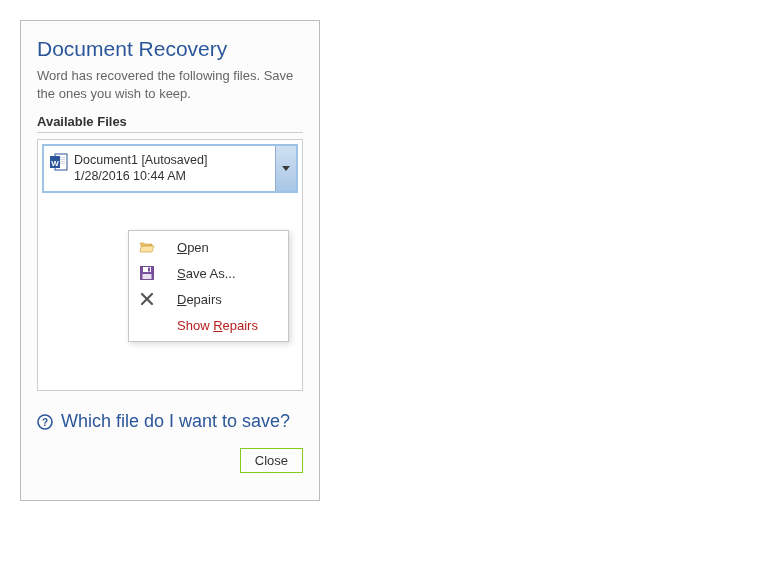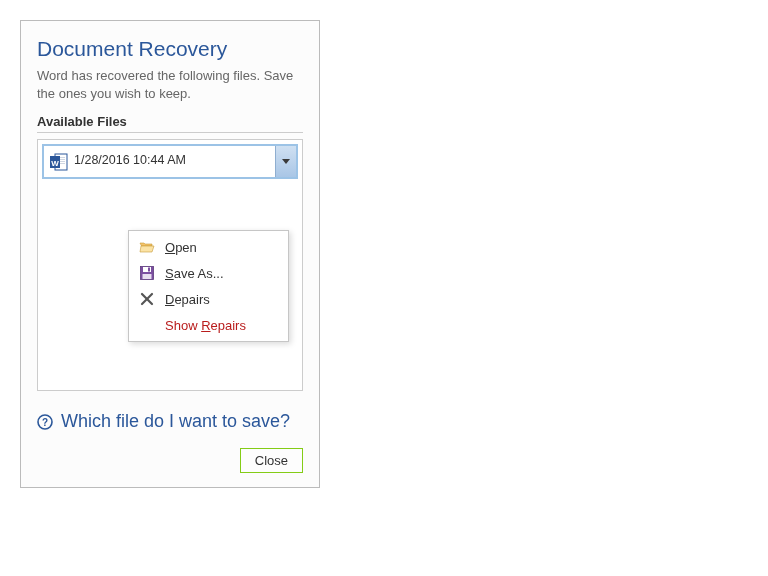--- a/index.html
+++ b/index.html
@@ -7,21 +7,21 @@
   padding: 20px;
   font-family: "Segoe UI", Tahoma, sans-serif;
   font-size: 13px;
   background: #fff;
   color: #444;
 }
 .panel {
   width: 300px;
   border: 1px solid #bbb;
   background: #fcfcfc;
-  padding: 16px 16px 14px 16px;
+  padding: 16px 16px 27px 16px;
   box-sizing: border-box;
   position: relative;
 }
 .title {
   color: #2b579a;
   font-size: 21px;
   font-weight: 400;
   margin-bottom: 6px;
 }
 .desc {
@@ -89,21 +89,21 @@
   top: 90px;
   width: 155px;
   background: #fff;
   border: 1px solid #c6c6c6;
   box-shadow: 2px 2px 6px rgba(0,0,0,.15);
   padding: 3px 2px;
 }
 .menu-item {
   display: flex;
   align-items: center;
-  gap: 10px;
+  gap: 22px;
   padding: 5px 10px 5px 8px;
   font-size: 13px;
   color: #333;
   cursor: pointer;
 }
 .menu-item.disabled { color: #b91c1c; cursor: default; }
 .menu-icon { width: 16px; height: 16px; flex: 0 0 16px; display:flex; align-items:center; justify-content:center; }
 .menu-icon svg { width: 16px; height: 16px; display:block; }
 .menu-label .ul { text-decoration: underline; }
 .help-row {
@@ -147,20 +147,21 @@
           <rect x="5" y="1" width="12" height="16" fill="#fff" stroke="#2b579a" stroke-width="1"></rect>
           <rect x="7" y="4" width="8" height="1" fill="#cfd6e2"></rect>
           <rect x="7" y="6" width="8" height="1" fill="#cfd6e2"></rect>
           <rect x="7" y="8" width="8" height="1" fill="#cfd6e2"></rect>
           <rect x="7" y="10" width="8" height="1" fill="#cfd6e2"></rect>
           <rect x="0" y="3" width="10" height="12" fill="#2b579a"></rect>
           <text x="5" y="12.5" text-anchor="middle" font-size="8" font-family="Segoe UI, sans-serif" font-weight="700" fill="#fff">W</text>
         </svg>
       </span>
       <div class="file-text">
+        <div class="file-title">Document1  [Autosaved]</div>
         <div>1/28/2016 10:44 AM</div>
       </div>
       <div class="dropdown-handle">
         <svg viewBox="0 0 8 5">
             <path d="M0 0 L8 0 L4 5 Z" fill="#3a3a3a"></path>
           </svg>
       </div>
     </div>
 
     <div class="context-menu">

